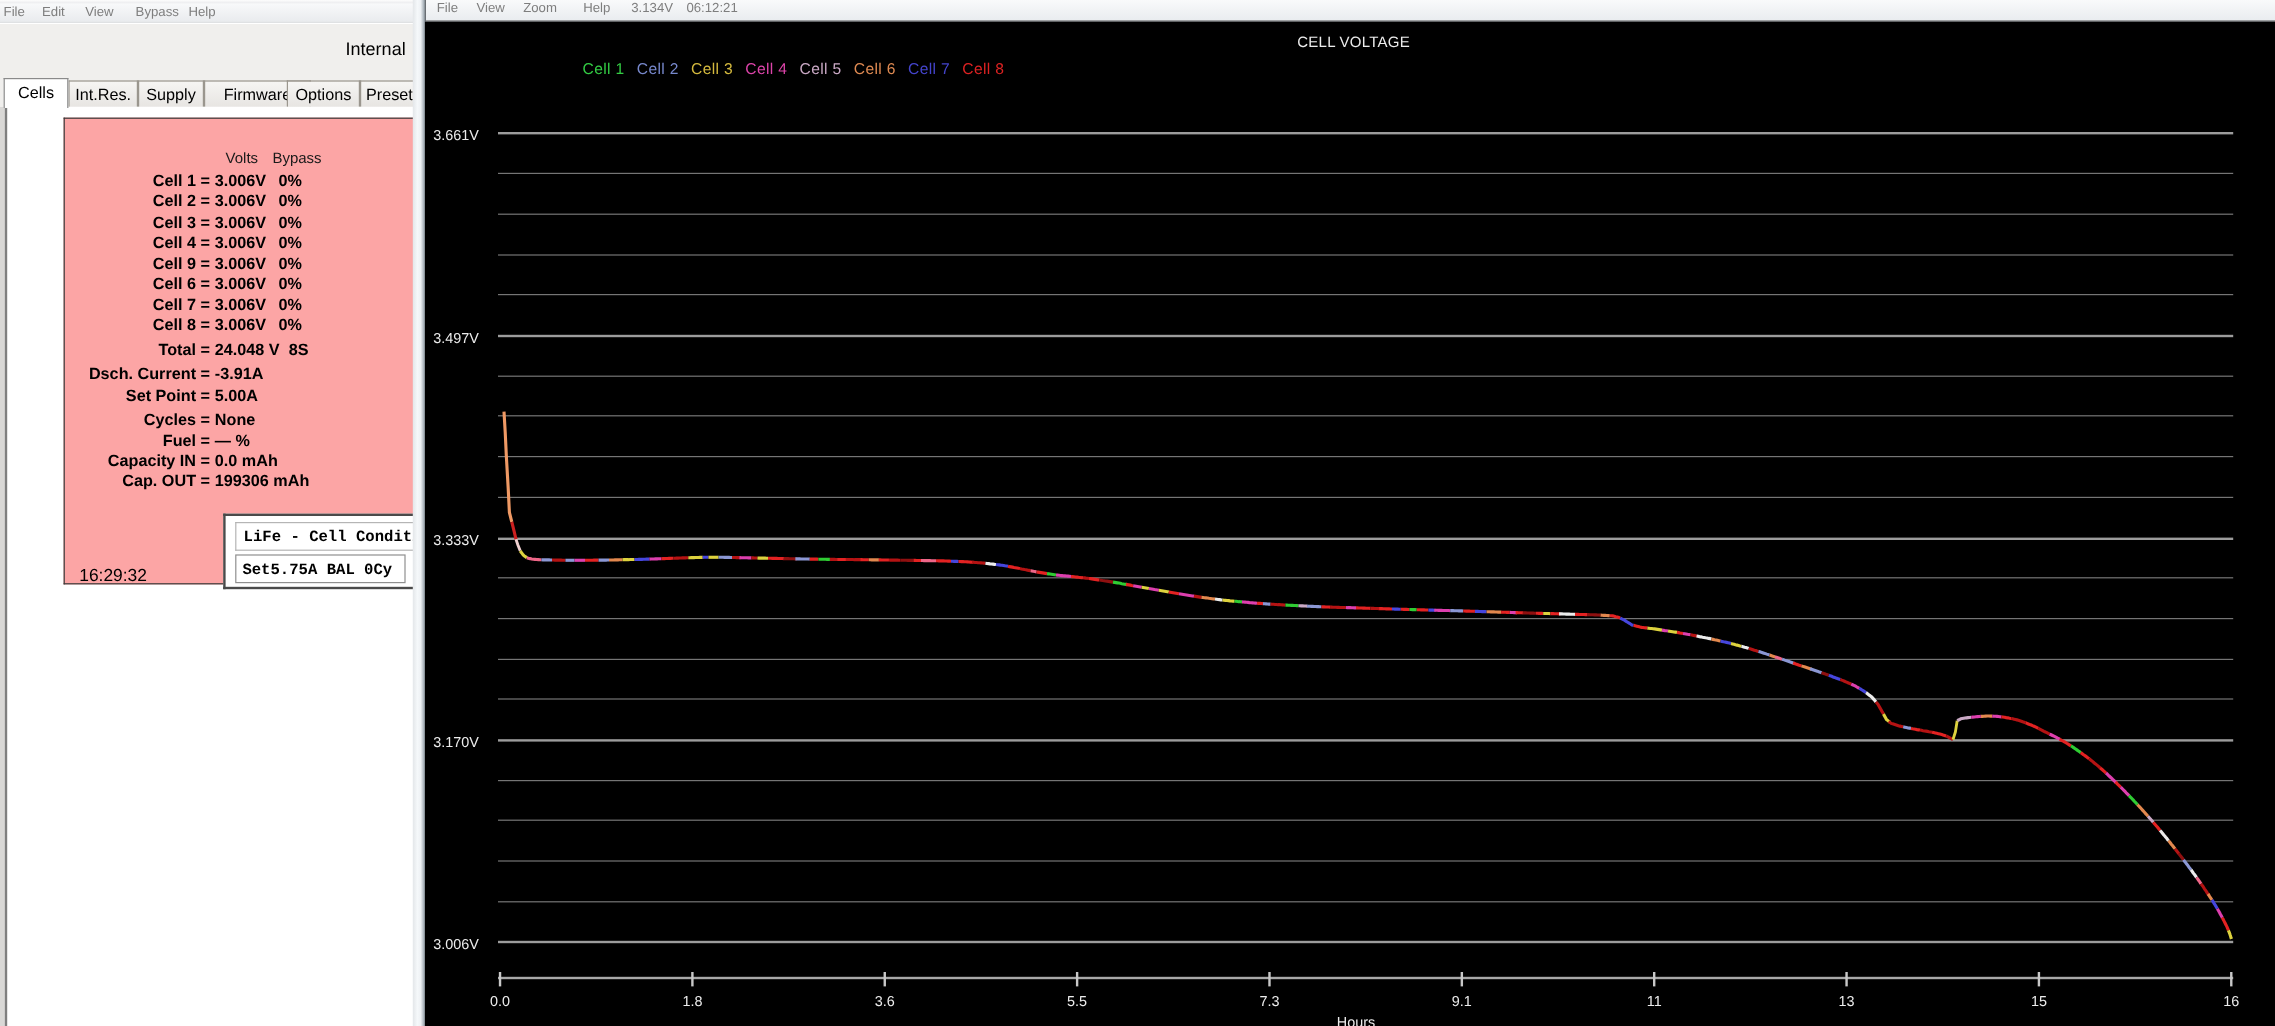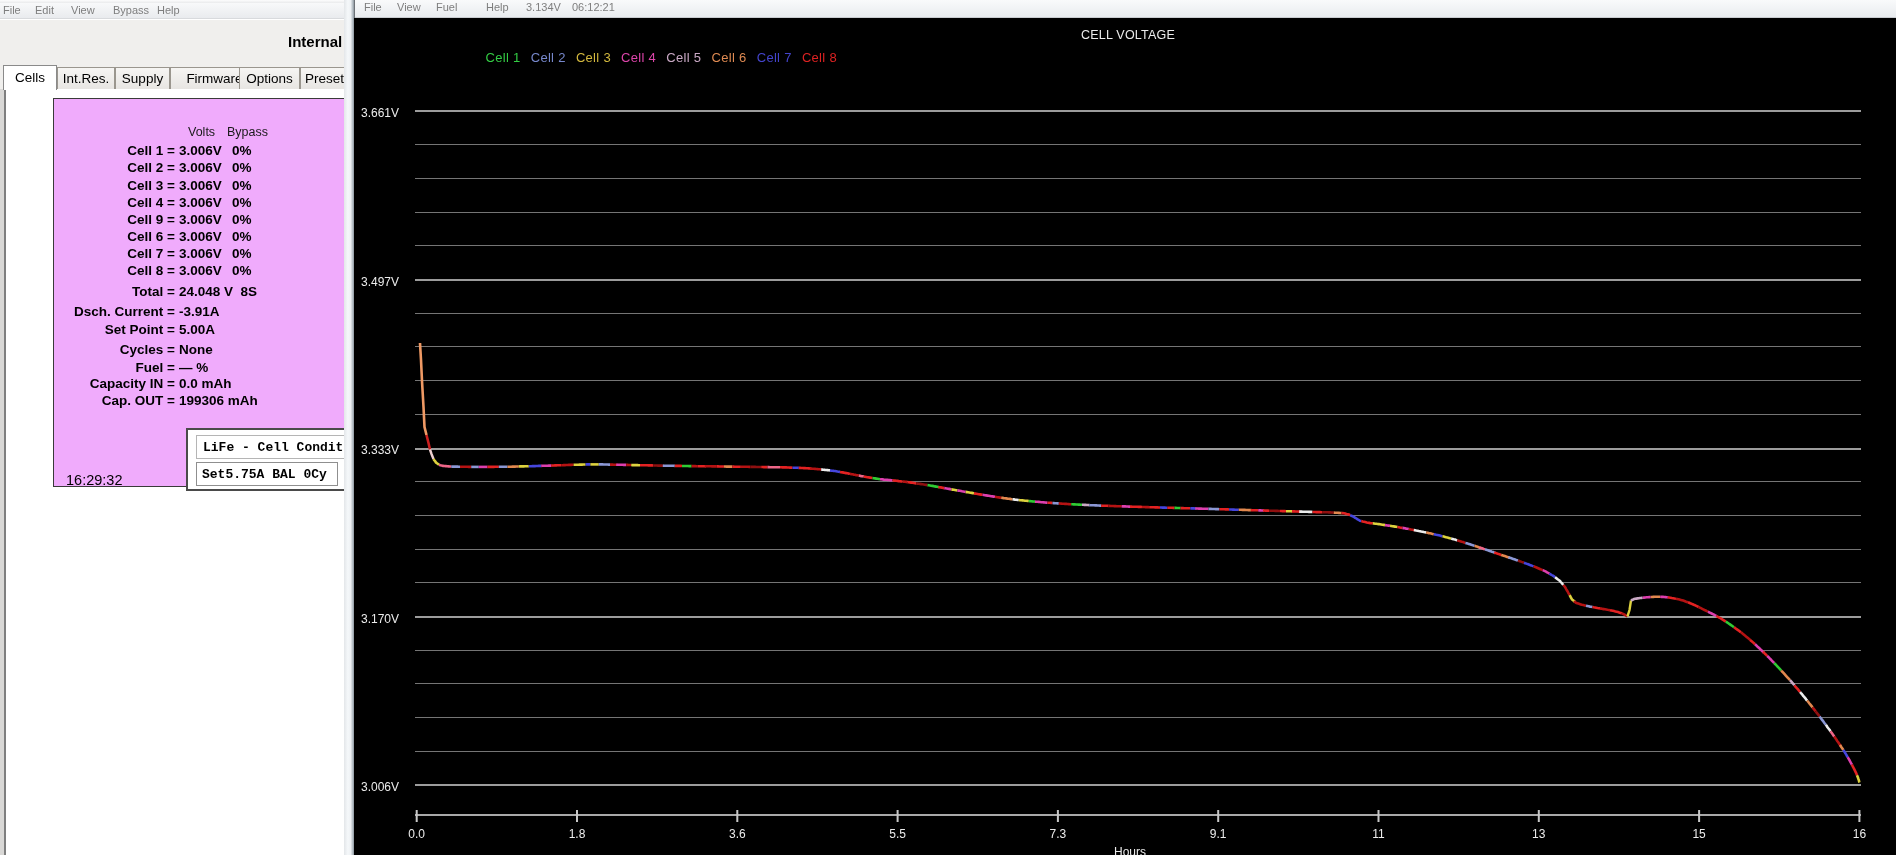--- a/index.html
+++ b/index.html
@@ -1,26 +1,26 @@
 <!DOCTYPE html>
 <html><head><meta charset="utf-8"><title>t</title><style>
 *{margin:0;padding:0;box-sizing:border-box}
 html,body{width:1896px;height:855px;overflow:hidden;background:#000;font-family:"Liberation Sans",sans-serif}
 #leftwin{position:absolute;left:0;top:0;width:348px;height:855px;background:#fff}
 #lw-topstrip{position:absolute;left:0;top:0;width:348px;height:3px;background:linear-gradient(#fdfdfd,#e9eaec)}
 #lw-menu{position:absolute;left:0;top:3px;width:348px;height:16px;background:linear-gradient(#f8f9fa,#e9ebee);border-bottom:1px solid #d8dadd}
 .mi{position:absolute;top:1px;font-size:11px;color:#7e7e7e}
 #lw-mid{position:absolute;left:0;top:20px;width:348px;height:69px;background:#f0efed}
-#lw-title{position:absolute;left:288px;top:13px;font-size:15px;font-weight:bold;color:#000}
+#lw-title{position:absolute;left:288px;top:13px;font-size:15px;font-weight:normal;color:#000}
 .tab{position:absolute;top:67px;height:22px;background:linear-gradient(#f6f5f3,#e7e5e2);border:1px solid #9a968e;border-bottom:none;font-size:13.5px;color:#000;text-align:center;line-height:21px}
 #tab-active{position:absolute;left:3px;top:65px;width:54px;height:25px;background:#fff;border:1px solid #8a8a8a;border-bottom:none;font-size:13.5px;text-align:center;line-height:23px;z-index:3}
 #lw-pane{position:absolute;left:0;top:89px;width:348px;height:766px;background:#fff}
 #pane-l1{position:absolute;left:0;top:89px;width:4px;height:766px;background:#d9d8d6}
 #pane-l2{position:absolute;left:4px;top:89px;width:2px;height:766px;background:#7f7f7f}
-#databox{position:absolute;left:53px;top:98px;width:295px;height:389px;background:#f0abfc;border:1px solid #3a3a3a;border-right:none}
+#databox{position:absolute;left:53px;top:98px;width:295px;height:389px;background:#fca5a5;border:1px solid #3a3a3a;border-right:none}
 #databox .hdr{position:absolute;top:26px;font-size:12.5px;color:#1a1a1a}
 .lab{position:absolute;right:173px;width:150px;text-align:right;font-size:13.5px;font-weight:bold;white-space:nowrap}
 .val{position:absolute;left:179px;font-size:13.5px;font-weight:bold;white-space:nowrap}
 .byp{position:absolute;left:232px;font-size:13.5px;font-weight:bold}
 #presetbox{position:absolute;left:186px;top:428px;width:162px;height:63px;background:#fff;border:2px solid #4a4a4a;border-right:none}
 #pb1{position:absolute;left:196px;top:435px;width:152px;height:24px;background:#fff;border:1px solid #b5b5b5;border-right:none}
 #pb2{position:absolute;left:196px;top:462px;width:142px;height:24px;background:#fff;border:1px solid #8f8f8f}
 .mono{font-family:"Liberation Mono",monospace;font-size:13px;font-weight:bold;white-space:nowrap}
 #time{position:absolute;left:66px;top:472px;font-size:14.5px;font-weight:normal}
 #rightwin{position:absolute;left:344px;top:0;width:1552px;height:855px}
@@ -99,21 +99,21 @@
     <div id="pb2"></div>
  <div class="mono" style="position:absolute;left:203px;top:440px">LiFe - Cell Conditi</div>
  <div class="mono" style="position:absolute;left:202px;top:467px">Set5.75A BAL 0Cy</div>
  <div id="time">16:29:32</div>
 </div>
 <div id="rightwin">
  <div id="rw-frame"></div>
  <div id="rw-menu">
   <span class="mi" style="left:9px">File</span>
       <span class="mi" style="left:42px">View</span>
-  <span class="mi" style="left:81px">Fuel</span>
+  <span class="mi" style="left:81px">Zoom</span>
       <span class="mi" style="left:131px">Help</span>
   <span class="mi" style="left:171px">3.134V</span>
       <span class="mi" style="left:217px">06:12:21</span>
  </div>
  <div id="rw-black"></div>
 </div>
 <svg id="chart" width="1542" height="837" viewBox="354 18 1542 837">
 <rect x="354" y="18" width="1542" height="837" fill="#000"></rect>
 <g font-family="Liberation Sans, sans-serif" font-size="12.5" fill="#ececec">
 <text x="1128" y="39" text-anchor="middle" letter-spacing="0.2">CELL VOLTAGE</text>

